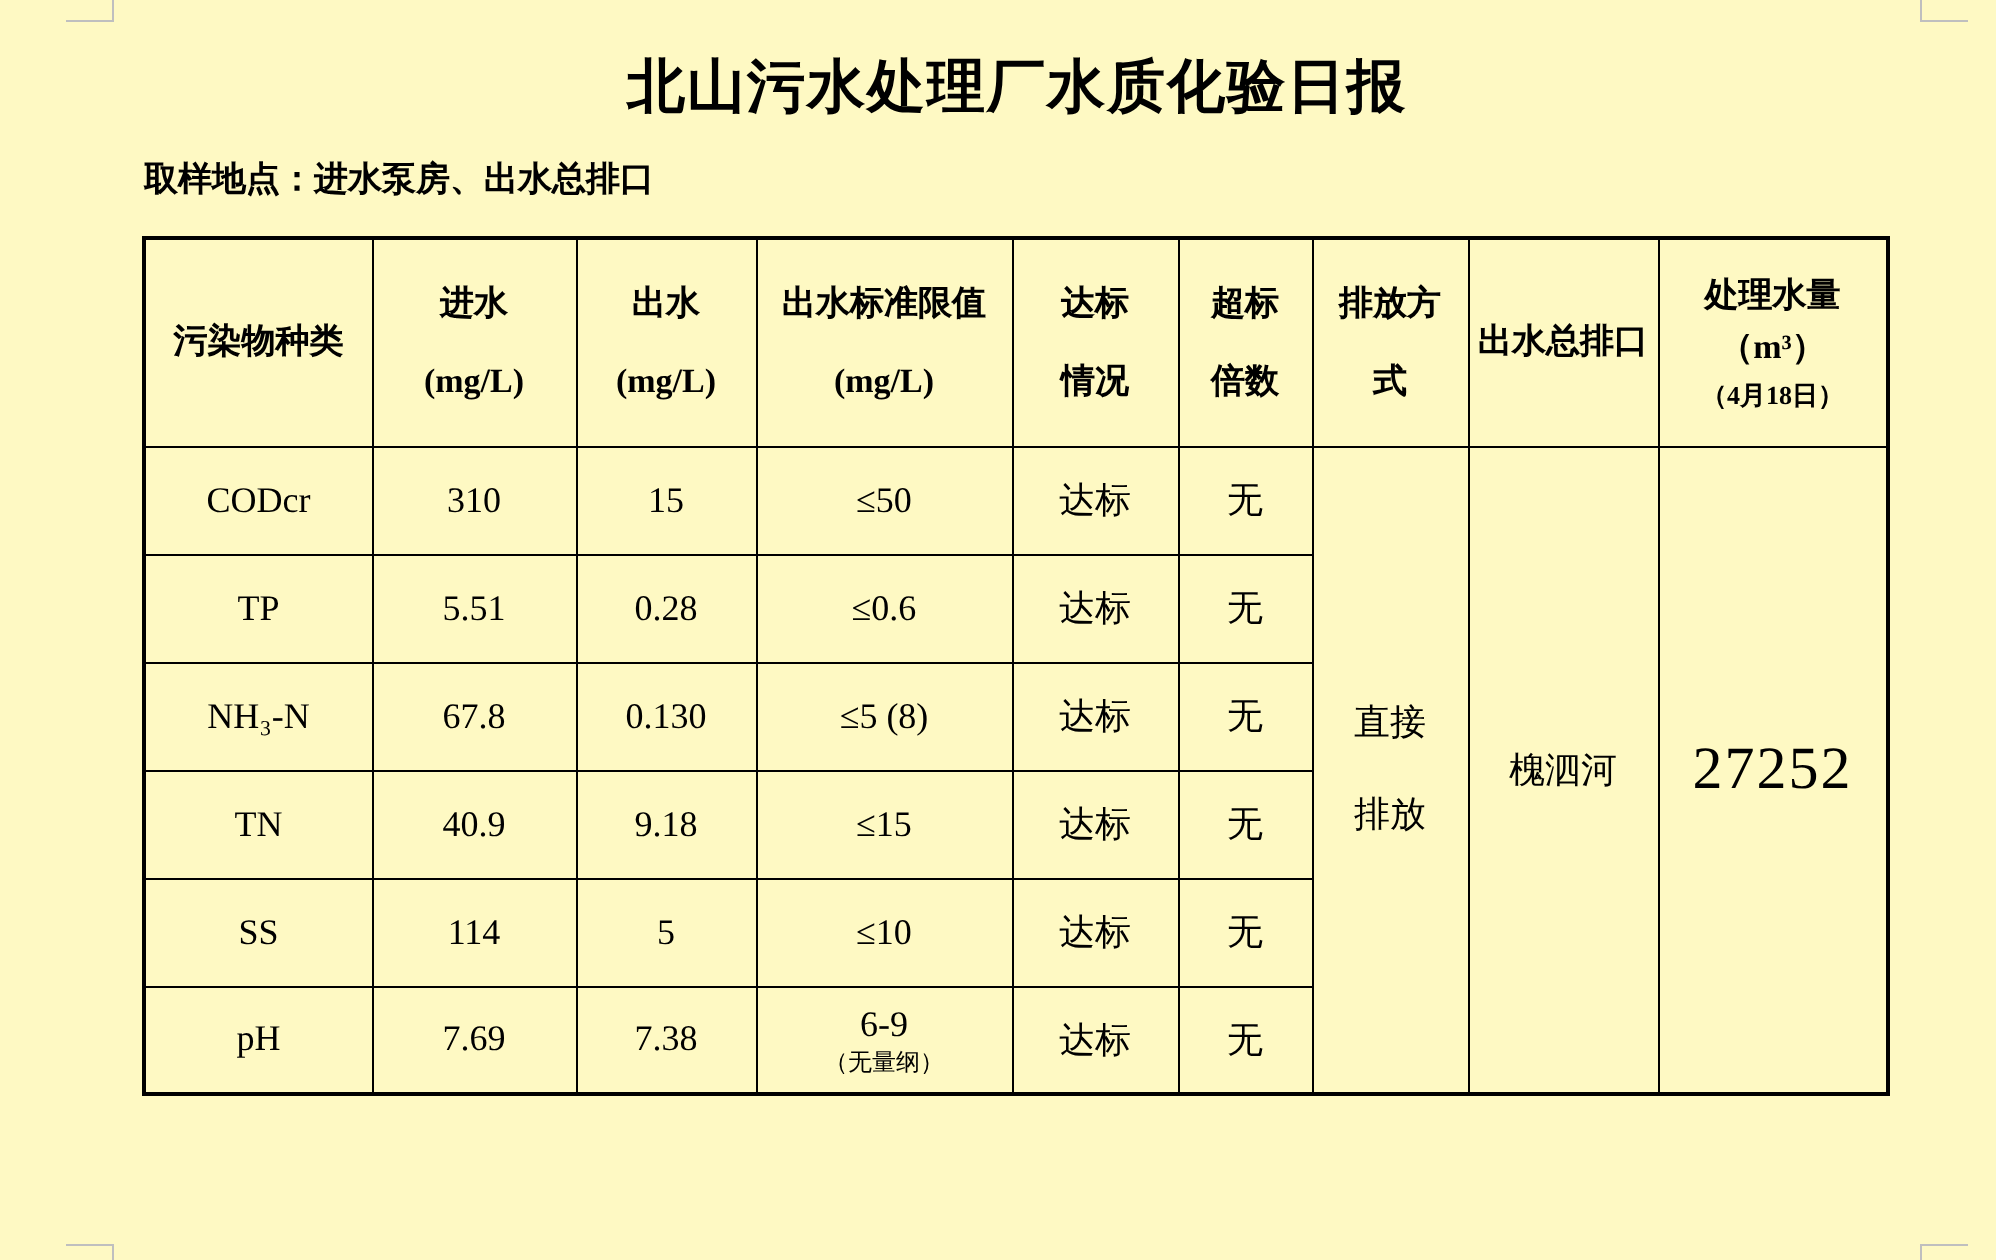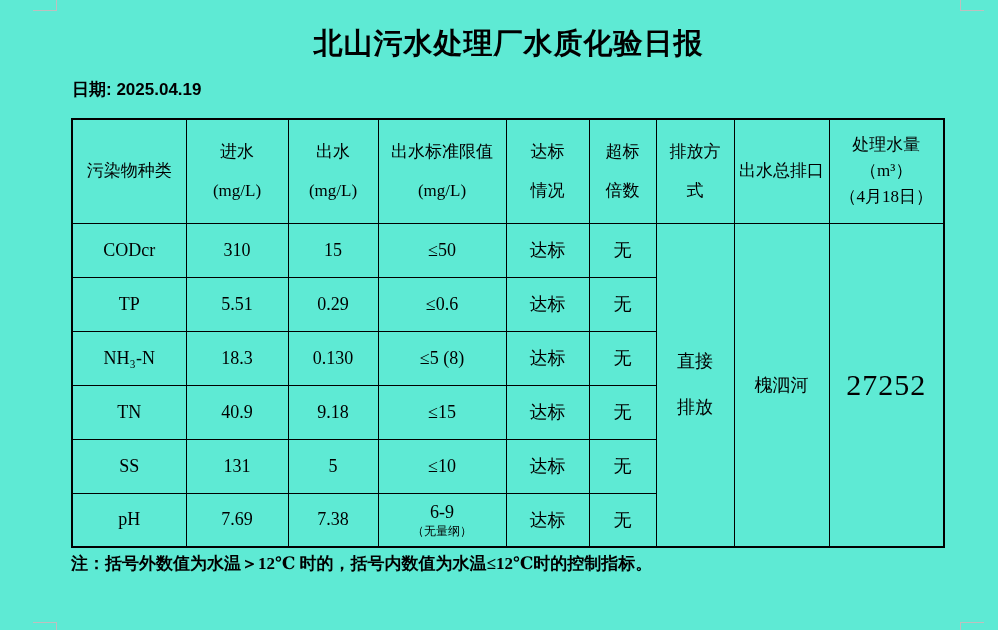--- a/index.html
+++ b/index.html
@@ -1,19 +1,19 @@
 <!DOCTYPE html>
 <html><head>
 <meta charset="utf-8">
 <style>
   * { margin: 0; padding: 0; box-sizing: border-box; }
   html, body { width: 998px; height: 630px; background: #ffffff; overflow: hidden; }
   body { font-family: "Liberation Serif", "DejaVu Serif", serif; color: #000; position: relative; }
 
-  .page { position: absolute; left: 0; top: 0; width: 998px; height: 630px; background: #5eead4; }
+  .page { position: absolute; left: 0; top: 0; width: 998px; height: 630px; background: #fef9c3; }
 
   
   .corner { position: absolute; border: 0 solid #bfbfbf; }
   .corner.tl { left: 33px;  top: 0;      width: 24px; height: 11px; border-right-width: 1px; border-bottom-width: 1px; }
   .corner.tr { left: 960px; top: 0;      width: 24px; height: 11px; border-left-width: 1px;  border-bottom-width: 1px; }
   .corner.bl { left: 33px;  top: 622px;  width: 24px; height: 8px;  border-right-width: 1px; border-top-width: 1px; }
   .corner.br { left: 960px; top: 622px;  width: 24px; height: 8px;  border-left-width: 1px;  border-top-width: 1px; }
 
   .title {
     position: absolute; left: 57px; top: 24px; width: 903px;
@@ -33,25 +33,25 @@
     position: absolute; left: 71px; top: 118px;
     width: 872px; border-collapse: collapse; table-layout: fixed;
     border: 2px solid #000;
   }
   .report-table th, .report-table td {
     border: 1px solid #000; text-align: center; vertical-align: middle;
     padding: 0; overflow: hidden;
   }
   .report-table thead tr { height: 104px; }
   .report-table tbody tr { height: 54px; }
-  .report-table th { font-size: 17px; font-weight: normal; line-height: 2.3; }
+  .report-table th { font-size: 17px; font-weight: bold; line-height: 2.3; }
   .report-table td { font-size: 18px; font-weight: normal; font-family: Liberation Serif, serif; }
   .report-table th.single { line-height: 1.4; margin-left: 41px; }
   th.volume-header { line-height: 1.55; }
-  th.volume-header .small { font-size: 17px; }
+  th.volume-header .small { font-size: 13px; }
   td.merged-cell div { line-height: 2.55; }
   td.volume-cell { font-size: 30px; letter-spacing: 1px; }
   td.limit-two-line div { line-height: 1.25; }
   td.limit-two-line .paren { font-size: 12px; }
 
   .note {
     position: absolute; left: 71px; top: 552px; width: 880px;
     font-size: 17px; font-weight: bold;
   }
 </style>
@@ -61,21 +61,21 @@
 <div class="page">
 
   <div class="corner tl"></div>
   <div class="corner tr"></div>
   <div class="corner bl"></div>
   <div class="corner br"></div>
 
   <h1 class="title">北山污水处理厂水质化验日报</h1>
 
   <div class="info-row">
-    <span>日期: 2025.04.19</span>
+    <span>取样地点：进水泵房、出水总排口</span>
   </div>
 
   <table class="report-table">
     <colgroup>
       <col style="width:114px">
         <col style="width:102px">
         <col style="width:90px">
       <col style="width:128px">
         <col style="width:83px">
         <col style="width:67px">
@@ -129,58 +129,57 @@
         <td rowspan="6" class="merged-cell">
           <div>直接</div>
           <div>排放</div>
         </td>
         <td rowspan="6">槐泗河</td>
         <td rowspan="6" class="volume-cell">27252</td>
       </tr>
       <tr>
         <td>TP</td>
         <td>5.51</td>
-        <td>0.29</td>
+        <td>0.28</td>
         <td>≤0.6</td>
         <td>达标</td>
         <td>无</td>
       </tr>
       <tr>
         <td>NH₃-N</td>
-        <td>18.3</td>
+        <td>67.8</td>
         <td>0.130</td>
         <td>≤5 (8)</td>
         <td>达标</td>
         <td>无</td>
       </tr>
       <tr>
         <td>TN</td>
         <td>40.9</td>
         <td>9.18</td>
         <td>≤15</td>
         <td>达标</td>
         <td>无</td>
       </tr>
       <tr>
         <td>SS</td>
-        <td>131</td>
+        <td>114</td>
         <td>5</td>
         <td>≤10</td>
         <td>达标</td>
         <td>无</td>
       </tr>
       <tr>
         <td>pH</td>
         <td>7.69</td>
         <td>7.38</td>
         <td class="limit-two-line">
           <div>6-9</div>
           <div class="paren">（无量纲）</div>
         </td>
         <td>达标</td>
         <td>无</td>
       </tr>
     </tbody>
   </table>
 
-  <div class="note">注：括号外数值为水温＞12℃ 时的，括号内数值为水温≤12℃时的控制指标。</div>
 
 </div>
 
 </body></html>

